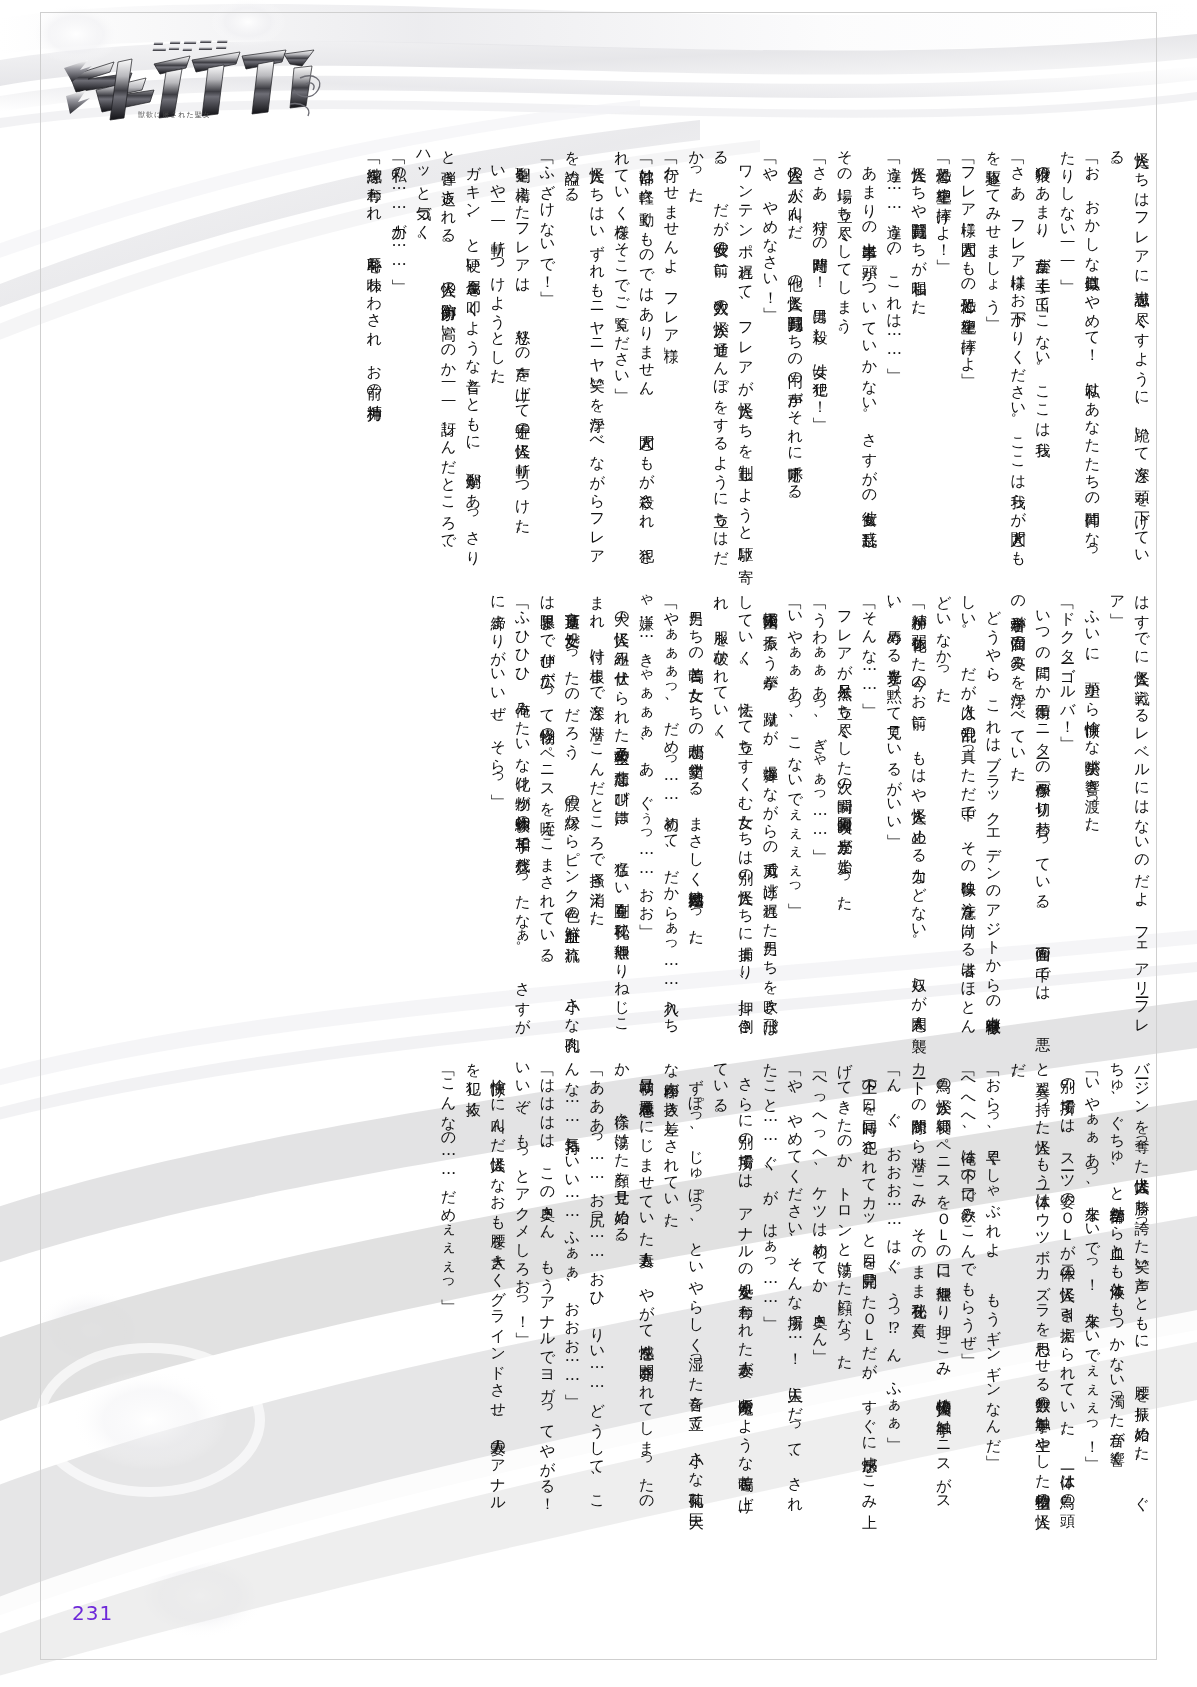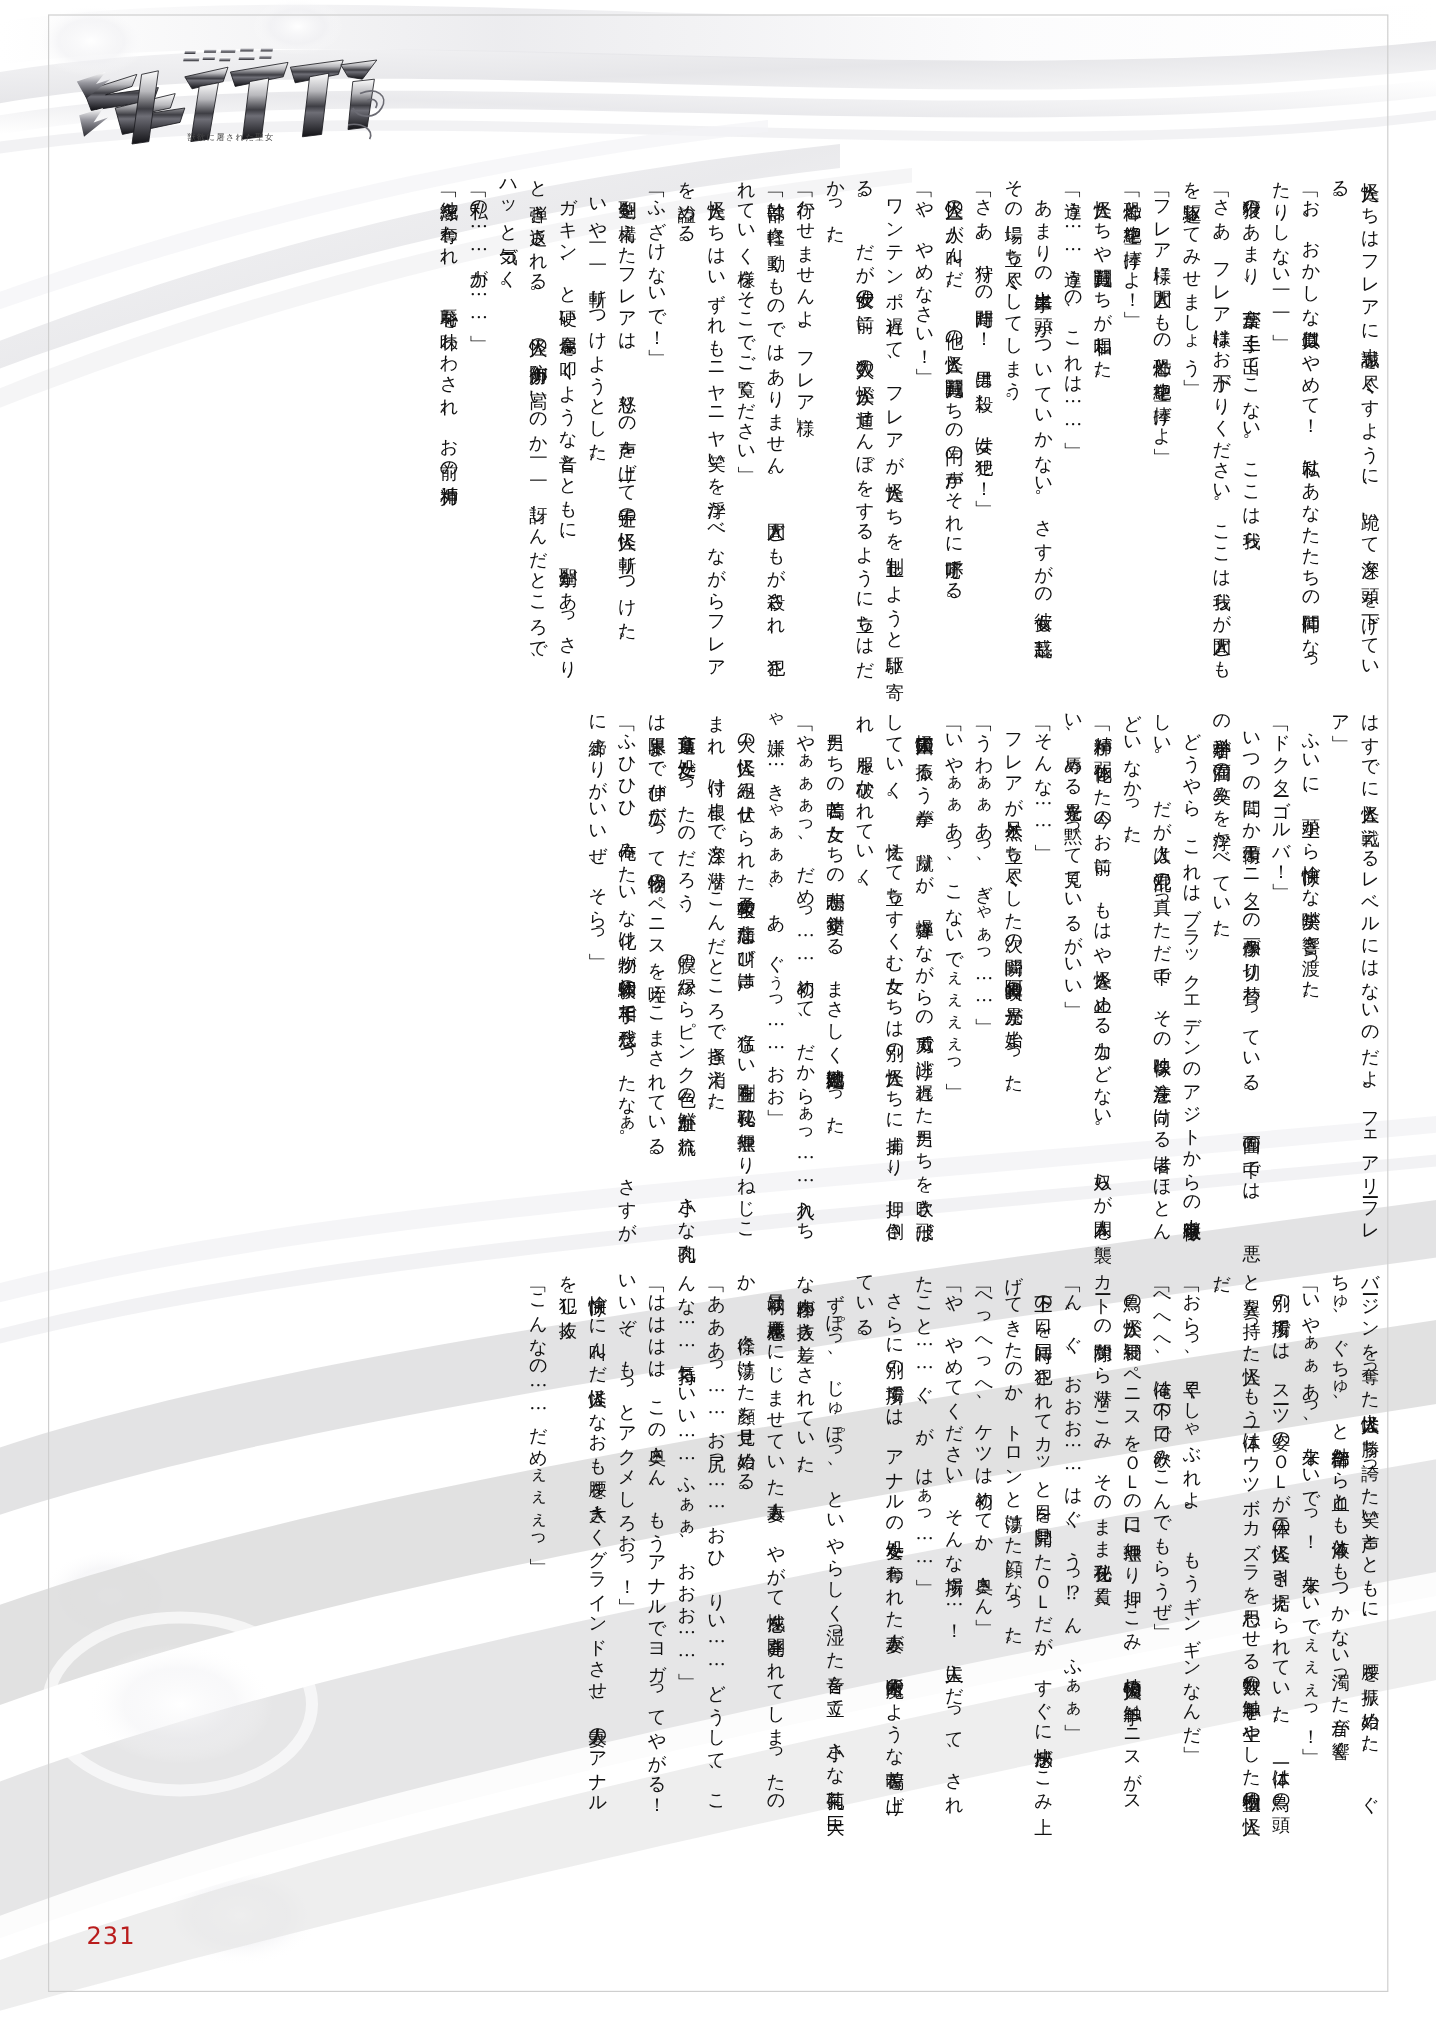--- a/index.html
+++ b/index.html
@@ -46,21 +46,21 @@
     position: absolute;
     left: 62px;
     top: 32px;
     width: 268px;
     height: 98px;
     z-index: 6;
   }
   #logo svg { display: block; }
   .logo-sub {
     position: absolute;
-    left: 156px;
+    left: 138px;
     top: 110px;
     font-size: 7px;
     letter-spacing: 1px;
     color: #4a4a4a;
     white-space: nowrap;
     z-index: 6;
     font-family: "DejaVu Sans", sans-serif;
   }
 
   
@@ -86,21 +86,21 @@
   #block-1 { right: 43px;  top: 140px;  height: 418px; width: 1110px; }
   #block-2 { right: 43px;  top: 585px;  height: 442px; width: 1110px; }
   #block-3 { right: 43px;  top: 1052px; height: 452px; width: 1110px; }
 
   
   #page-number {
     position: absolute;
     left: 72px;
     bottom: 62px;
     font-size: 20px;
-    color: #b91c1c;
+    color: #6d28d9;
     letter-spacing: 1px;
     font-family: "DejaVu Sans", sans-serif;
     z-index: 6;
   }
 </style>
 </head>
 <body>
 
 <div id="page">
 

